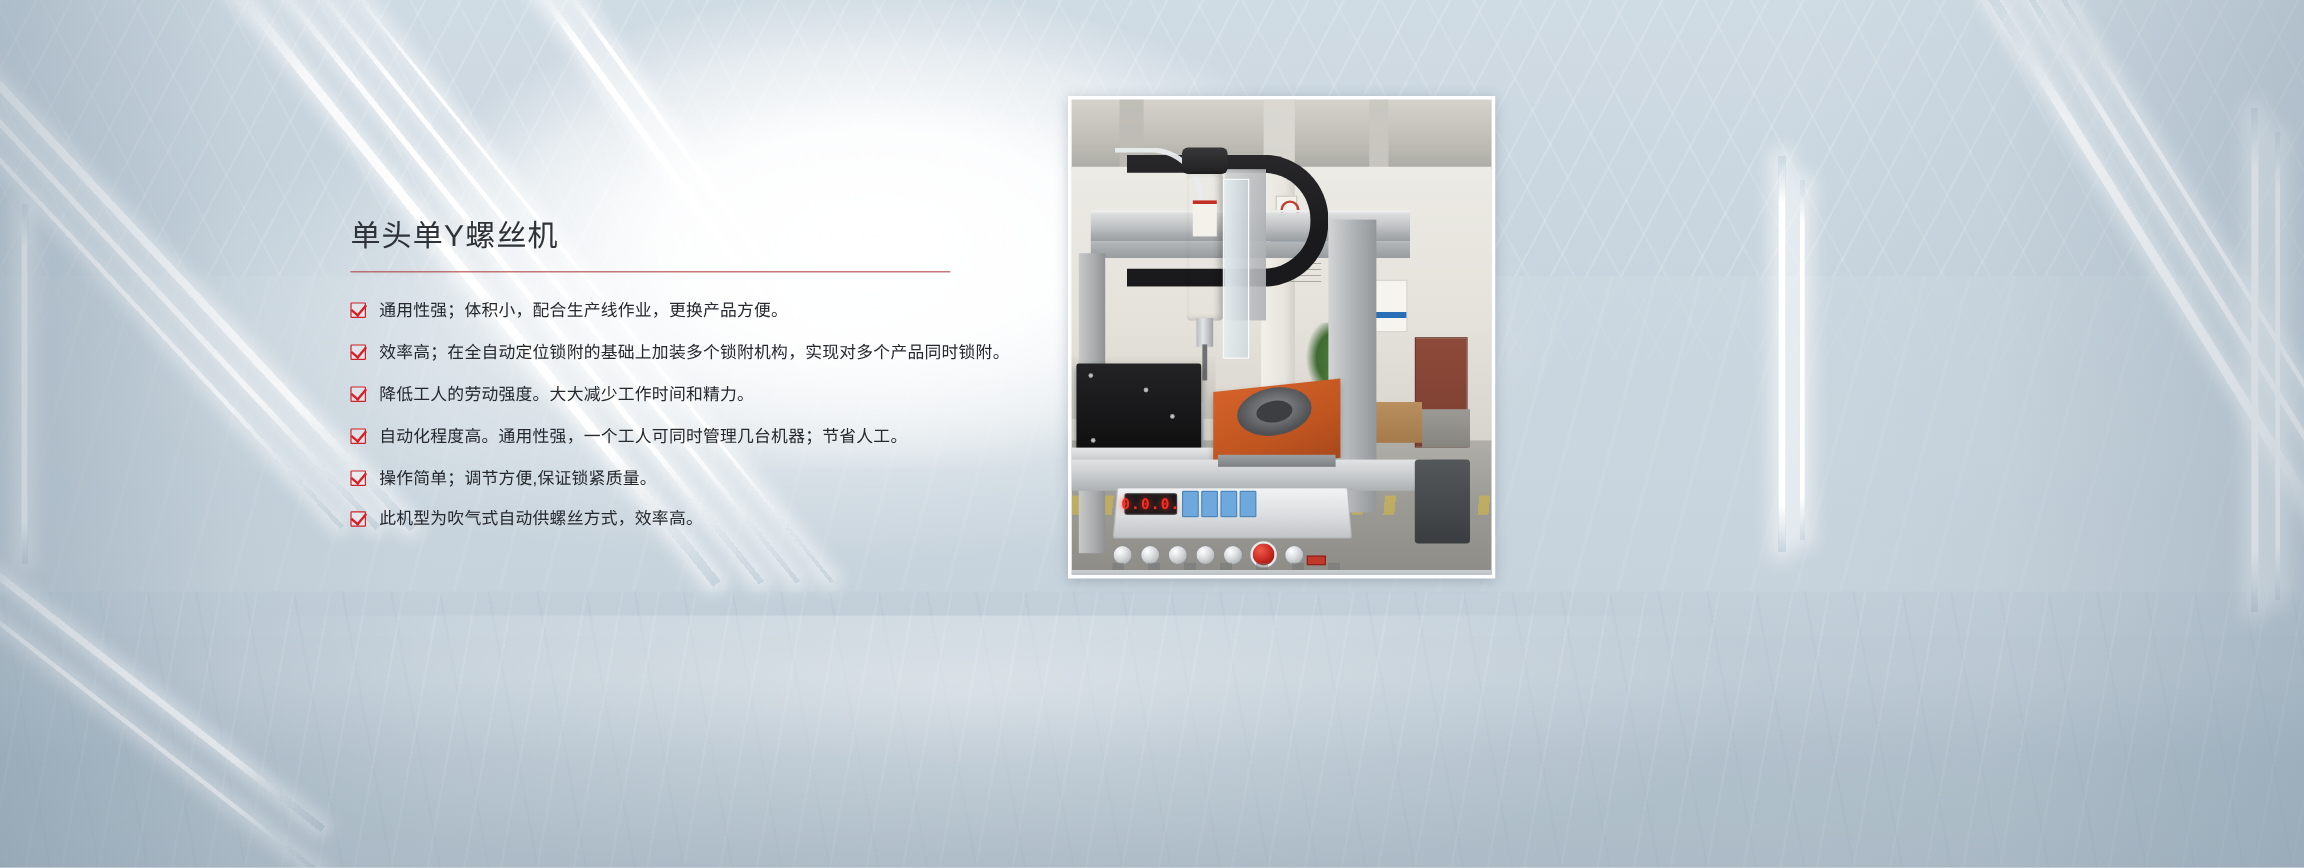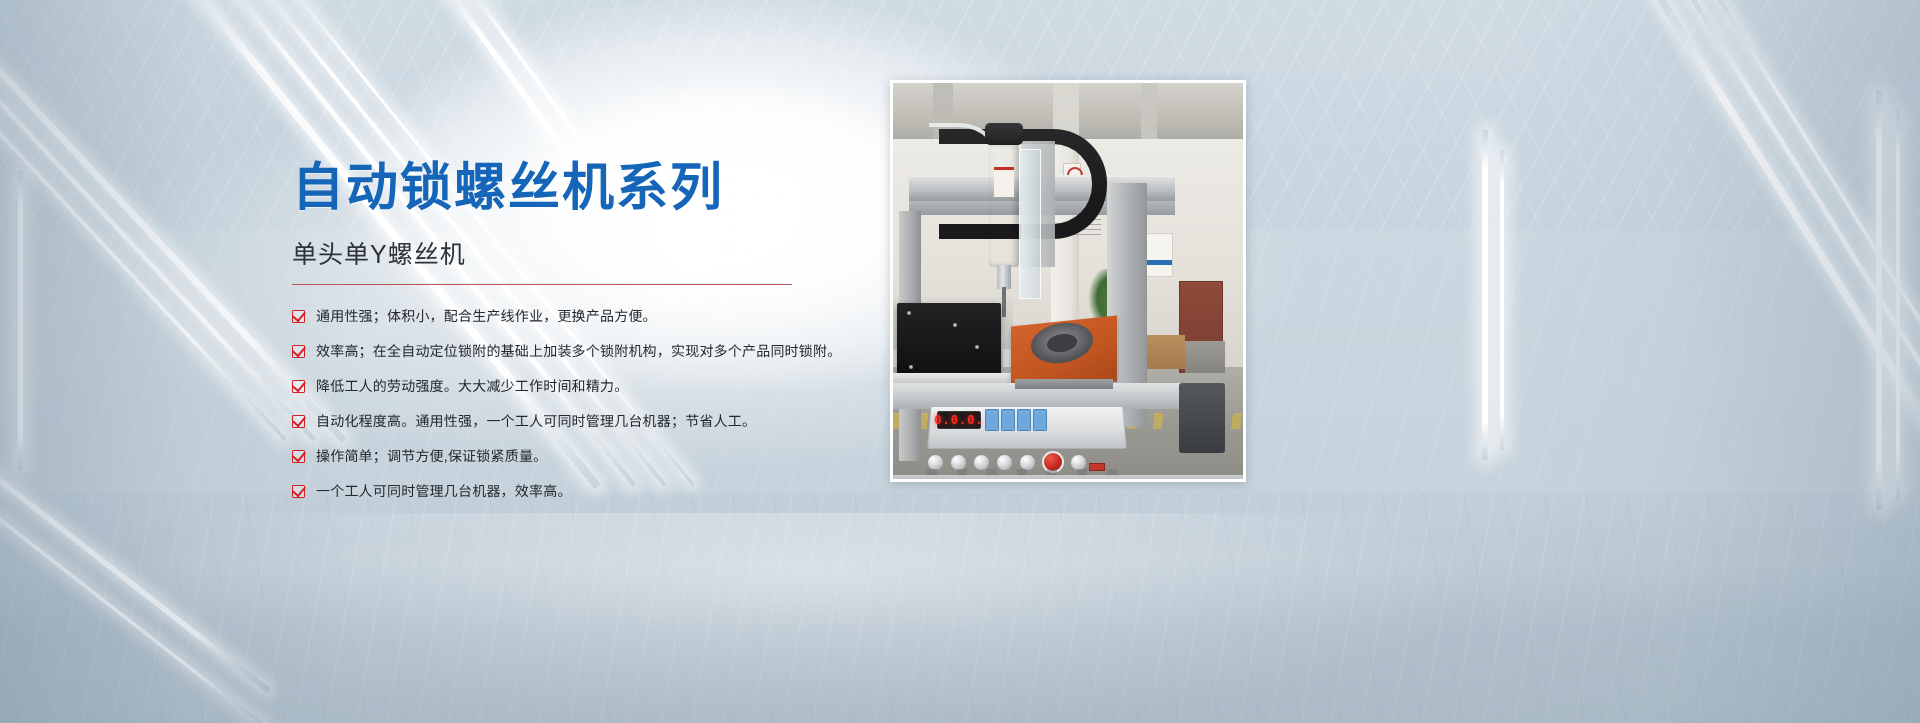--- a/index.html
+++ b/index.html
@@ -307,21 +307,20 @@
   <div class="vbar" style="left:1500px; top:150px; width:4px; height:300px;"></div>
   <div class="vbar" style="left:1876px; top:90px; width:6px; height:420px;"></div>
   <div class="vbar" style="left:1896px; top:110px; width:4px; height:390px;"></div>
   <div class="vbar" style="left:18px; top:170px; width:5px; height:300px;"></div>
 
   <div class="vig-l"></div>
   <div class="vig-r"></div>
   <div class="vig-b"></div>
 
   <div class="content">
-    <div class="title">自动锁螺丝机系列</div>
     <div class="subtitle">单头单Y螺丝机</div>
     <div class="rule"></div>
     <ul class="bullets">
       <li>
         <span class="chk"></span>
         <span>通用性强；体积小，配合生产线作业，更换产品方便。</span>
       </li>
       <li>
         <span class="chk"></span>
         <span>效率高；在全自动定位锁附的基础上加装多个锁附机构，实现对多个产品同时锁附。</span>
@@ -333,21 +332,21 @@
       <li>
         <span class="chk"></span>
         <span>自动化程度高。通用性强，一个工人可同时管理几台机器；节省人工。</span>
       </li>
       <li>
         <span class="chk"></span>
         <span>操作简单；调节方便,保证锁紧质量。</span>
       </li>
       <li>
         <span class="chk"></span>
-        <span>一个工人可同时管理几台机器，效率高。</span>
+        <span>此机型为吹气式自动供螺丝方式，效率高。</span>
       </li>
     </ul>
   </div>
 
   <div class="photo">
 
     <div class="ph room-ceiling"></div>
     <div class="ph beam-a"></div>
     <div class="ph beam-b"></div>
     <div class="ph beam-c"></div>

